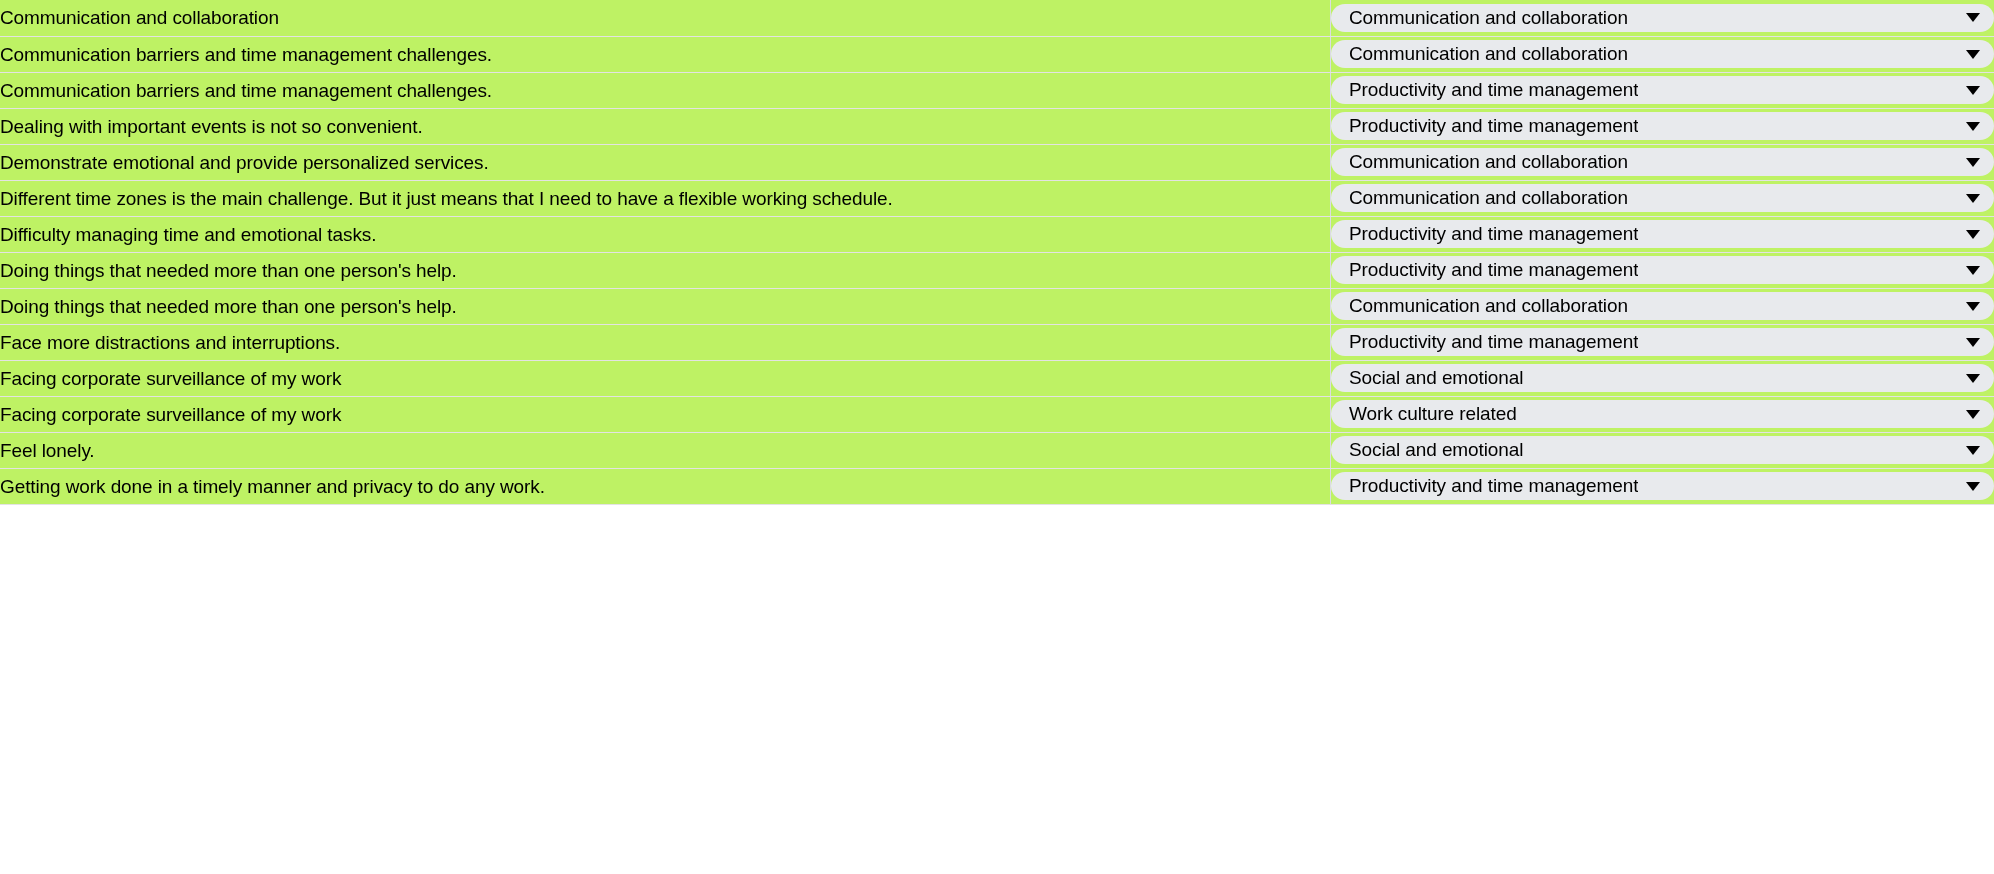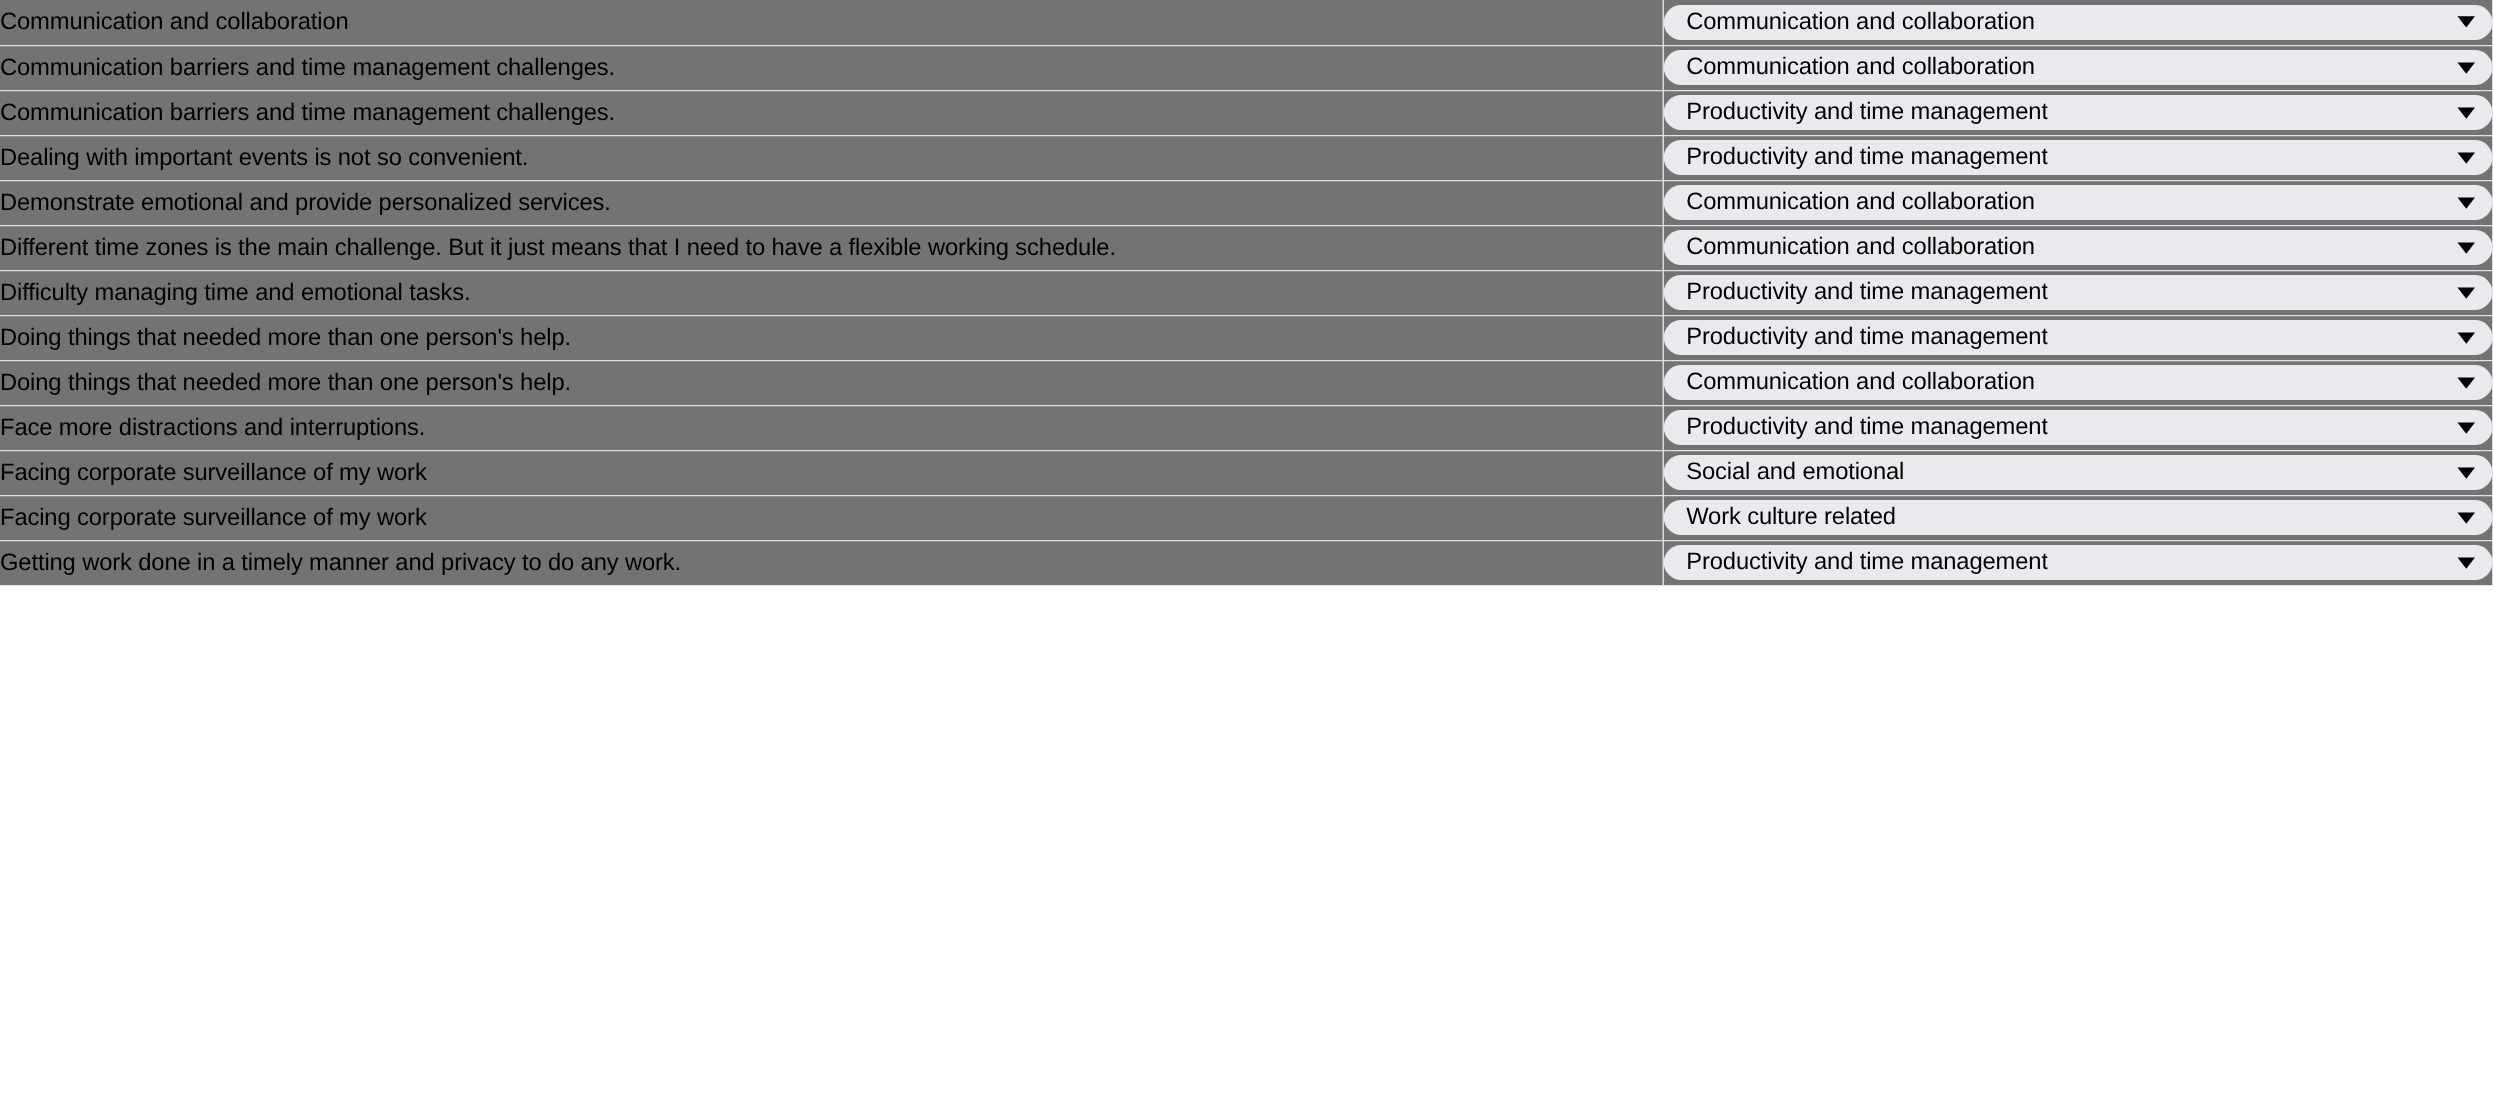--- a/index.html
+++ b/index.html
@@ -25,21 +25,21 @@
 
   #coding-table tr {
     height: 36px;
   }
 
   #coding-table td {
     padding: 0;
     margin: 0;
     border-bottom: 1px solid #e3e3e3;
     vertical-align: middle;
-    background: #737373;
+    background: #bef264;
   }
 
   td.quote-cell {
     width: 1330px;
     border-right: 1px solid #dadce0;
     padding-left: 10px;
     padding-right: 8px;
     font-size: 19px;
     line-height: 23px;
     color: #000000;
@@ -197,20 +197,29 @@
       <tr>
         <td class="quote-cell">Facing corporate surveillance of my work</td>
         <td class="code-cell">
           <div class="code-select">
             <span class="code-label">Work culture related</span>
             <span class="caret"></span>
           </div>
         </td>
       </tr>
       <tr>
+        <td class="quote-cell">Feel lonely.</td>
+        <td class="code-cell">
+          <div class="code-select">
+            <span class="code-label">Social and emotional</span>
+            <span class="caret"></span>
+          </div>
+        </td>
+      </tr>
+      <tr>
         <td class="quote-cell">Getting work done in a timely manner and privacy to do any work.</td>
         <td class="code-cell">
           <div class="code-select">
             <span class="code-label">Productivity and time management</span>
             <span class="caret"></span>
           </div>
         </td>
       </tr>
     </tbody>
 </table>

